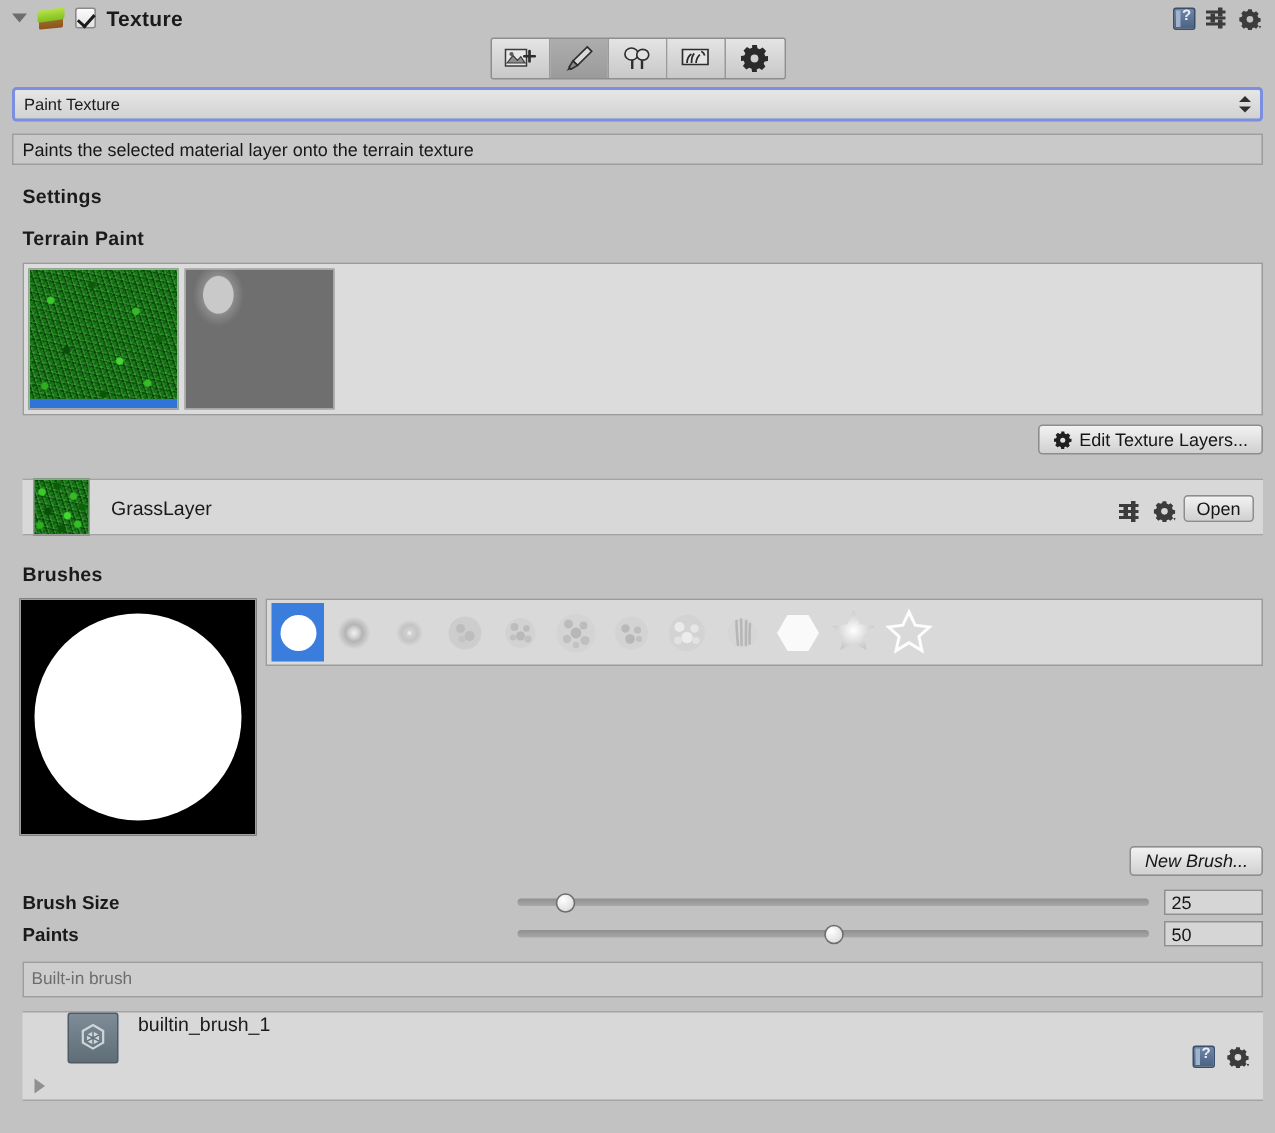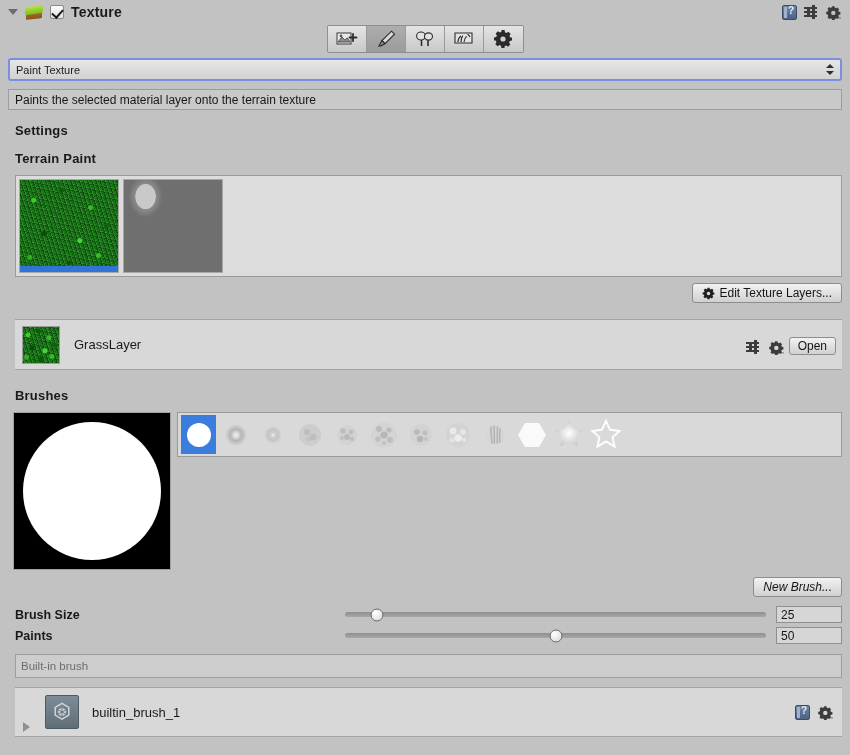--- a/index.html
+++ b/index.html
@@ -232,21 +232,21 @@
     display: inline-flex; align-items: center; gap: 5px;
     cursor: pointer;
     color: #151515;
     font-family: "Liberation Sans", sans-serif;
   }
   .btn-row { display: flex; justify-content: flex-end; margin: 6px 8px 0 0; }
 
   
   .layer-card {
     margin: 16px 8px 0 15px;
-    height: 51px;
+    height: 38px;
     background: #d8d8d8;
     border-top: 1px solid #a4a4a4;
     border-bottom: 1px solid #a4a4a4;
     display: flex; align-items: center;
     padding: 0 6px 0 7px;
     position: relative;
   }
   .layer-card-thumb {
     width: 38px; height: 38px;
     border: 1px solid #9b9b9b;
@@ -336,25 +336,25 @@
     border: 1px solid #9d9d9d;
     display: flex; align-items: center;
     padding-left: 5px;
     font-size: 11.5px;
     color: #6d6d6d;
   }
 
   
   .asset-card {
     margin: 9px 8px 0 15px;
-    height: 50px;
+    height: 60px;
     background: #d8d8d8;
     border-top: 1px solid #a4a4a4;
     border-bottom: 1px solid #a4a4a4;
-    display: flex; align-items: center;
+    display: flex; 
     padding: 0 6px 0 30px;
     position: relative;
   }
   .asset-thumb {
     width: 34px; height: 34px;
     background: linear-gradient(#7d8c96, #5f6d77);
     border: 1px solid #4f5b64;
     border-radius: 2px;
     display: flex; align-items: center; justify-content: center;
     margin-right: 13px;

